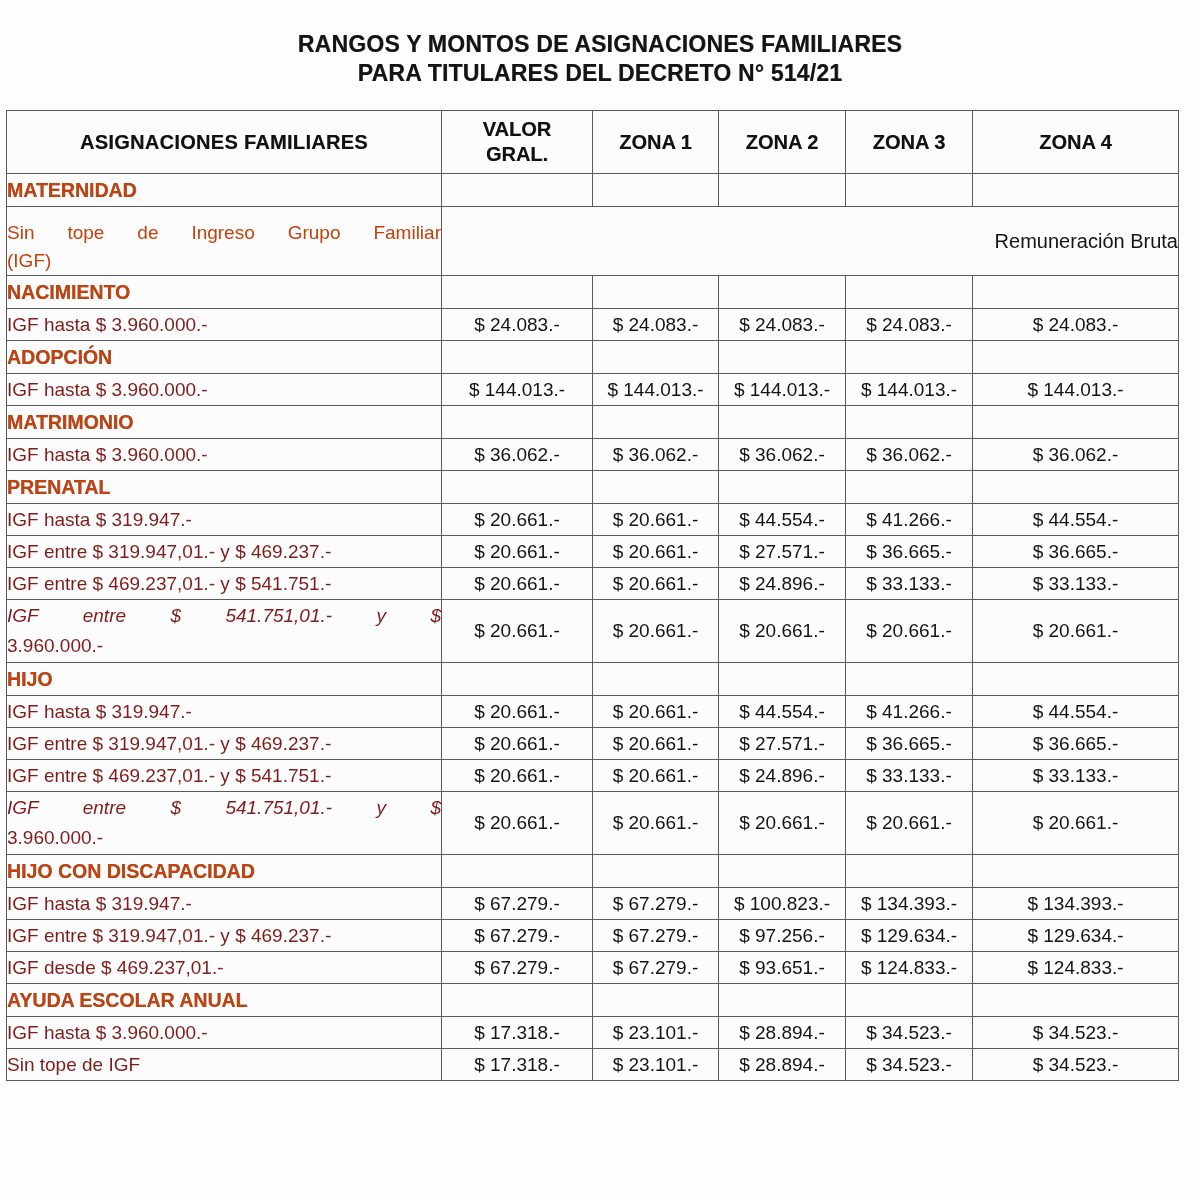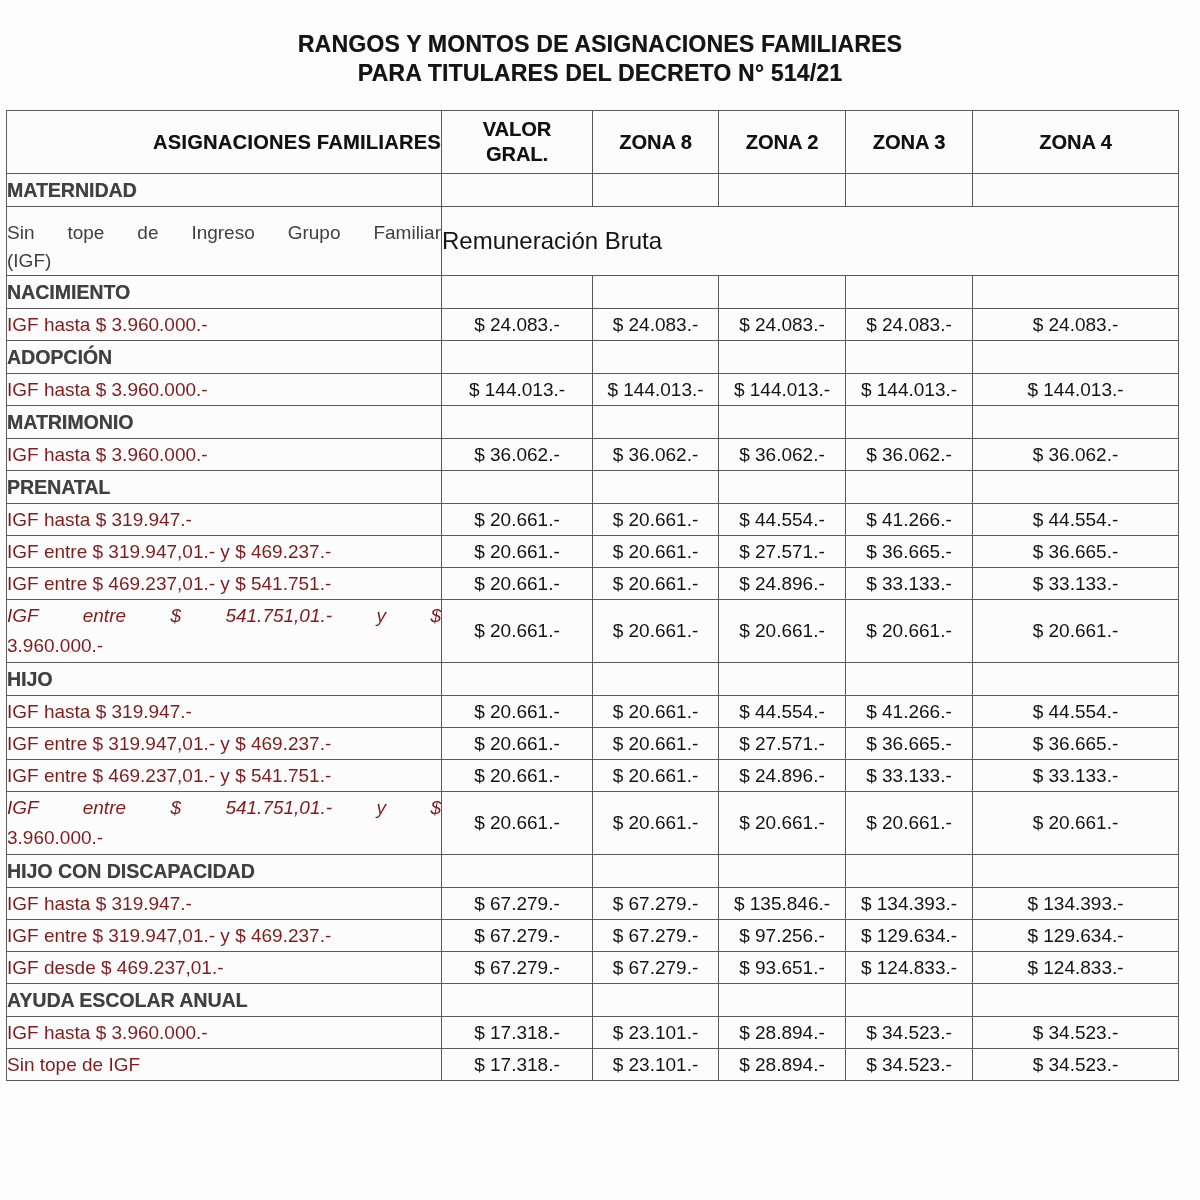--- a/index.html
+++ b/index.html
@@ -65,32 +65,31 @@
     font-size: 20px;
     font-weight: bold;
     text-align: center;
     height: 62px;
     line-height: 25px;
     color: #111;
     text-shadow: 0.35px 0 0 rgba(17,17,17,0.5);
   }
   .hdr th.label-h {
     letter-spacing: 0.3px;
-    text-align: right;
   }
 
   
   .sec-label {
     font-size: 19.5px;
     font-weight: bold;
     text-align: left;
     padding-left: 5px;
     height: 32px;
     line-height: 22px;
-    color: #404040;
+    color: #c2410c;
     text-shadow: 0.35px 0 0 rgba(17,17,17,0.5);
   }
   .sec-label.two-line {
     height: 58px;
     line-height: 28px;
   }
   .sec-label .just-line {
     display: block;
     text-align: justify;
     text-align-last: justify;
@@ -137,22 +136,22 @@
   }
   .money.tall {
     height: 62px;
   }
 
   
   .empty-cell { height: 32px; }
 
   
   .rem-bruta {
-    font-size: 24px;
-    text-align: left;
+    font-size: 20px;
+    text-align: right;
     color: #141414;
     height: 58px;
   }
 </style>
 </head>
 <body>
 
 <div class="page">
 
   <div class="title-block">
@@ -171,21 +170,21 @@
           <col class="c-z4">
       </colgroup>
 
       <tbody>
           <tr class="hdr">
         <th class="label-h">ASIGNACIONES FAMILIARES</th>
         <th>
           <span>VALOR</span><br>
           <span>GRAL.</span>
         </th>
-        <th>ZONA 8</th>
+        <th>ZONA 1</th>
         <th>ZONA 2</th>
         <th>ZONA 3</th>
         <th>ZONA 4</th>
       </tr>
 
       <tr>
         <td class="sec-label">MATERNIDAD</td>
         <td class="empty-cell"></td>
         <td class="empty-cell"></td>
         <td class="empty-cell"></td>
@@ -344,21 +343,21 @@
         <td class="empty-cell"></td>
         <td class="empty-cell"></td>
         <td class="empty-cell"></td>
         <td class="empty-cell"></td>
         <td class="empty-cell"></td>
       </tr>
       <tr>
         <td class="row-label">IGF hasta $ 319.947.-</td>
         <td class="money">$ 67.279.-</td>
         <td class="money">$ 67.279.-</td>
-        <td class="money">$ 135.846.-</td>
+        <td class="money">$ 100.823.-</td>
         <td class="money">$ 134.393.-</td>
         <td class="money">$ 134.393.-</td>
       </tr>
       <tr>
         <td class="row-label">IGF entre $ 319.947,01.- y $ 469.237.-</td>
         <td class="money">$ 67.279.-</td>
         <td class="money">$ 67.279.-</td>
         <td class="money">$ 97.256.-</td>
         <td class="money">$ 129.634.-</td>
         <td class="money">$ 129.634.-</td>

